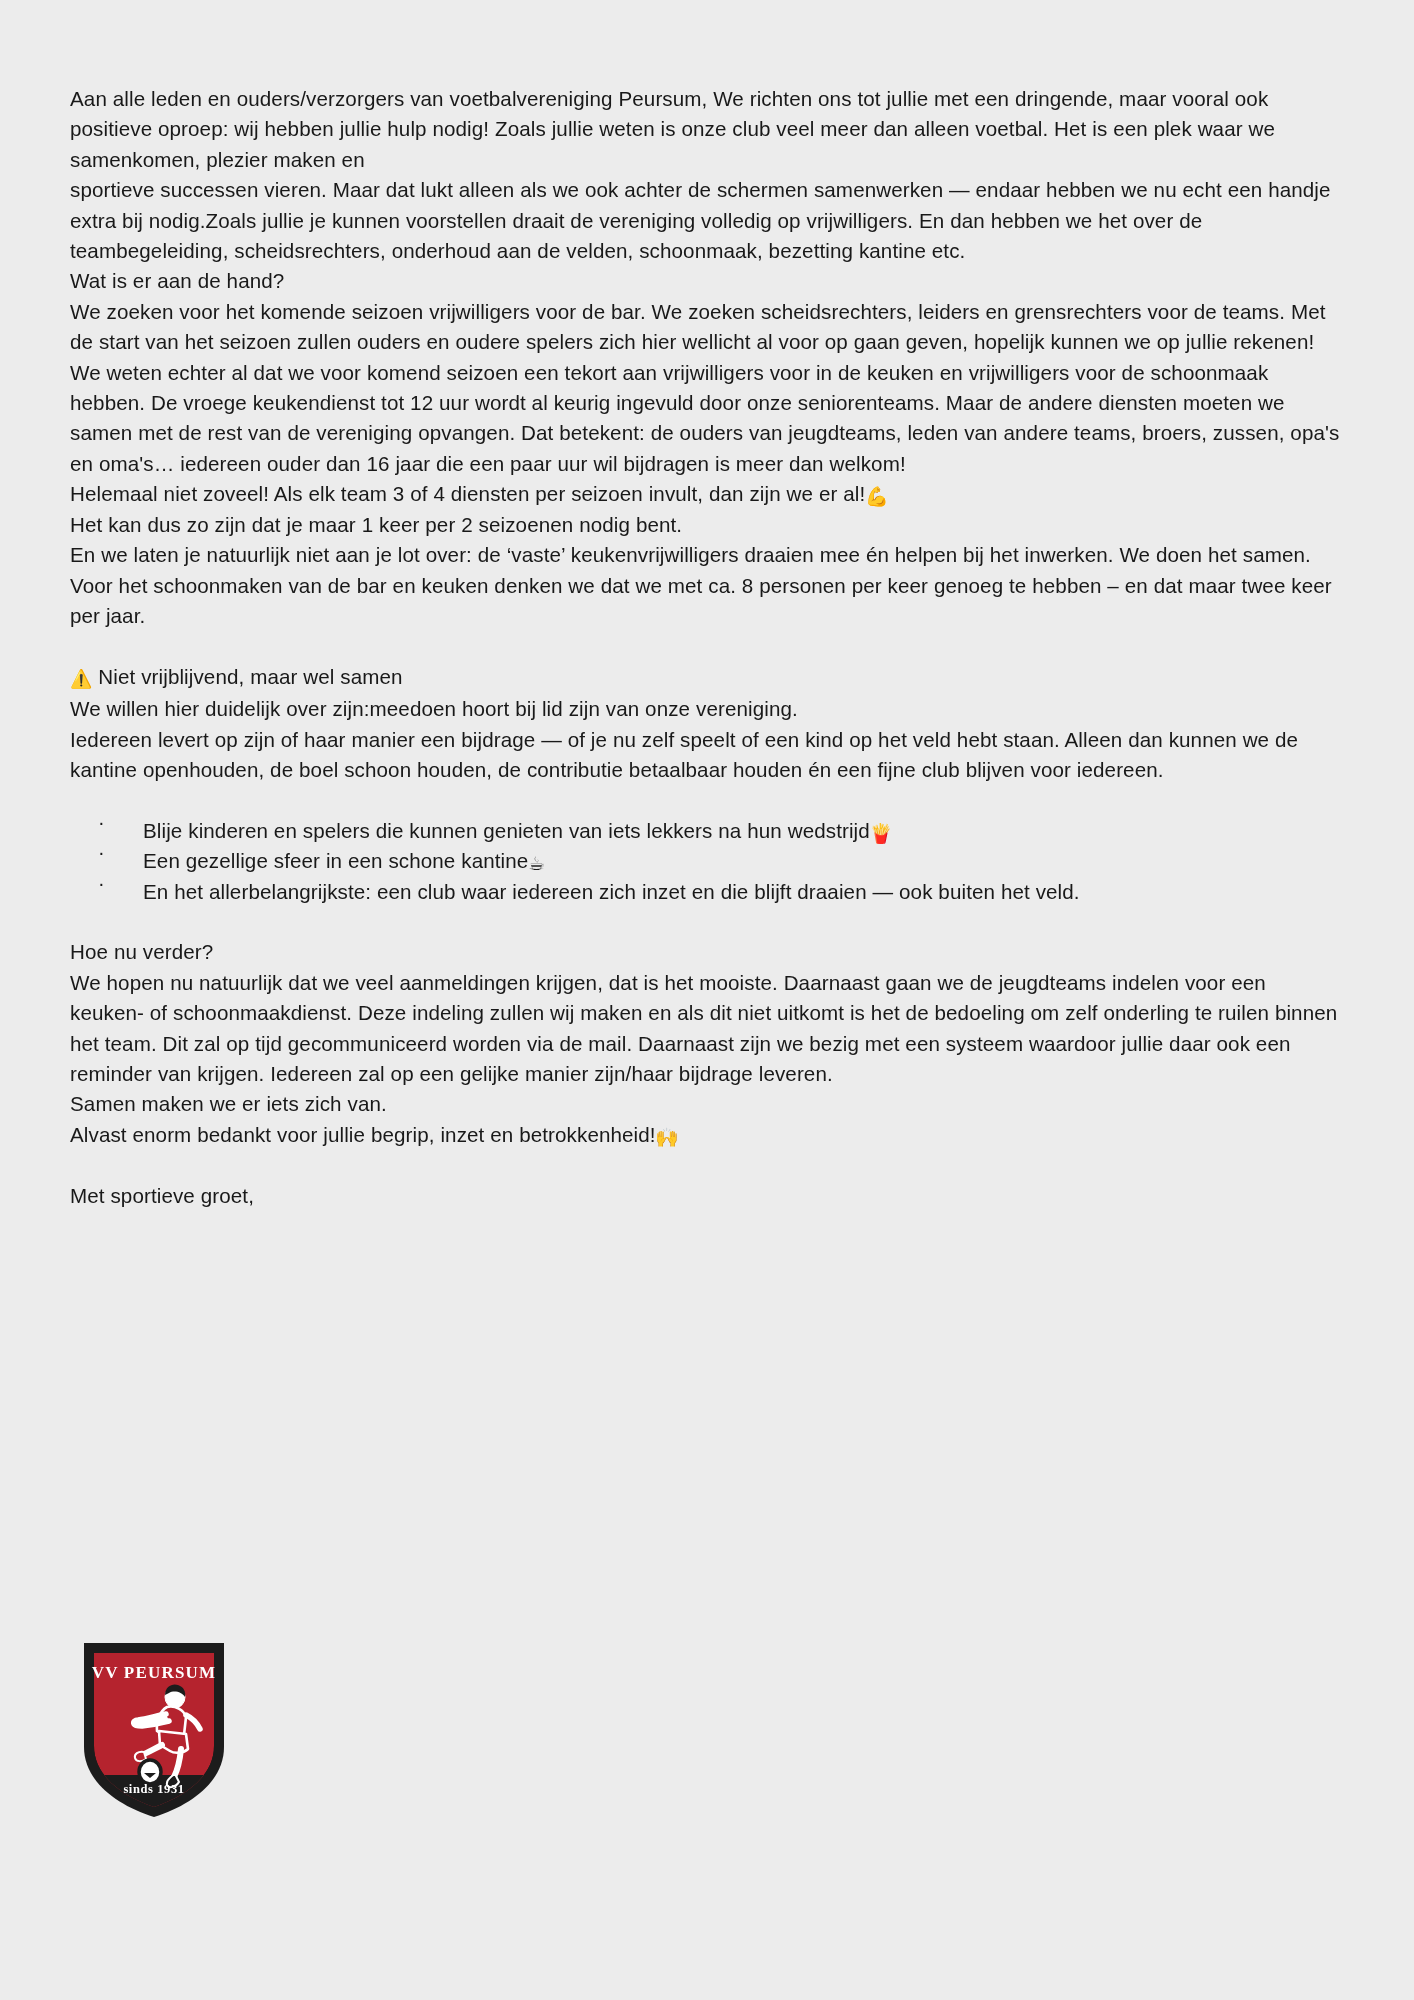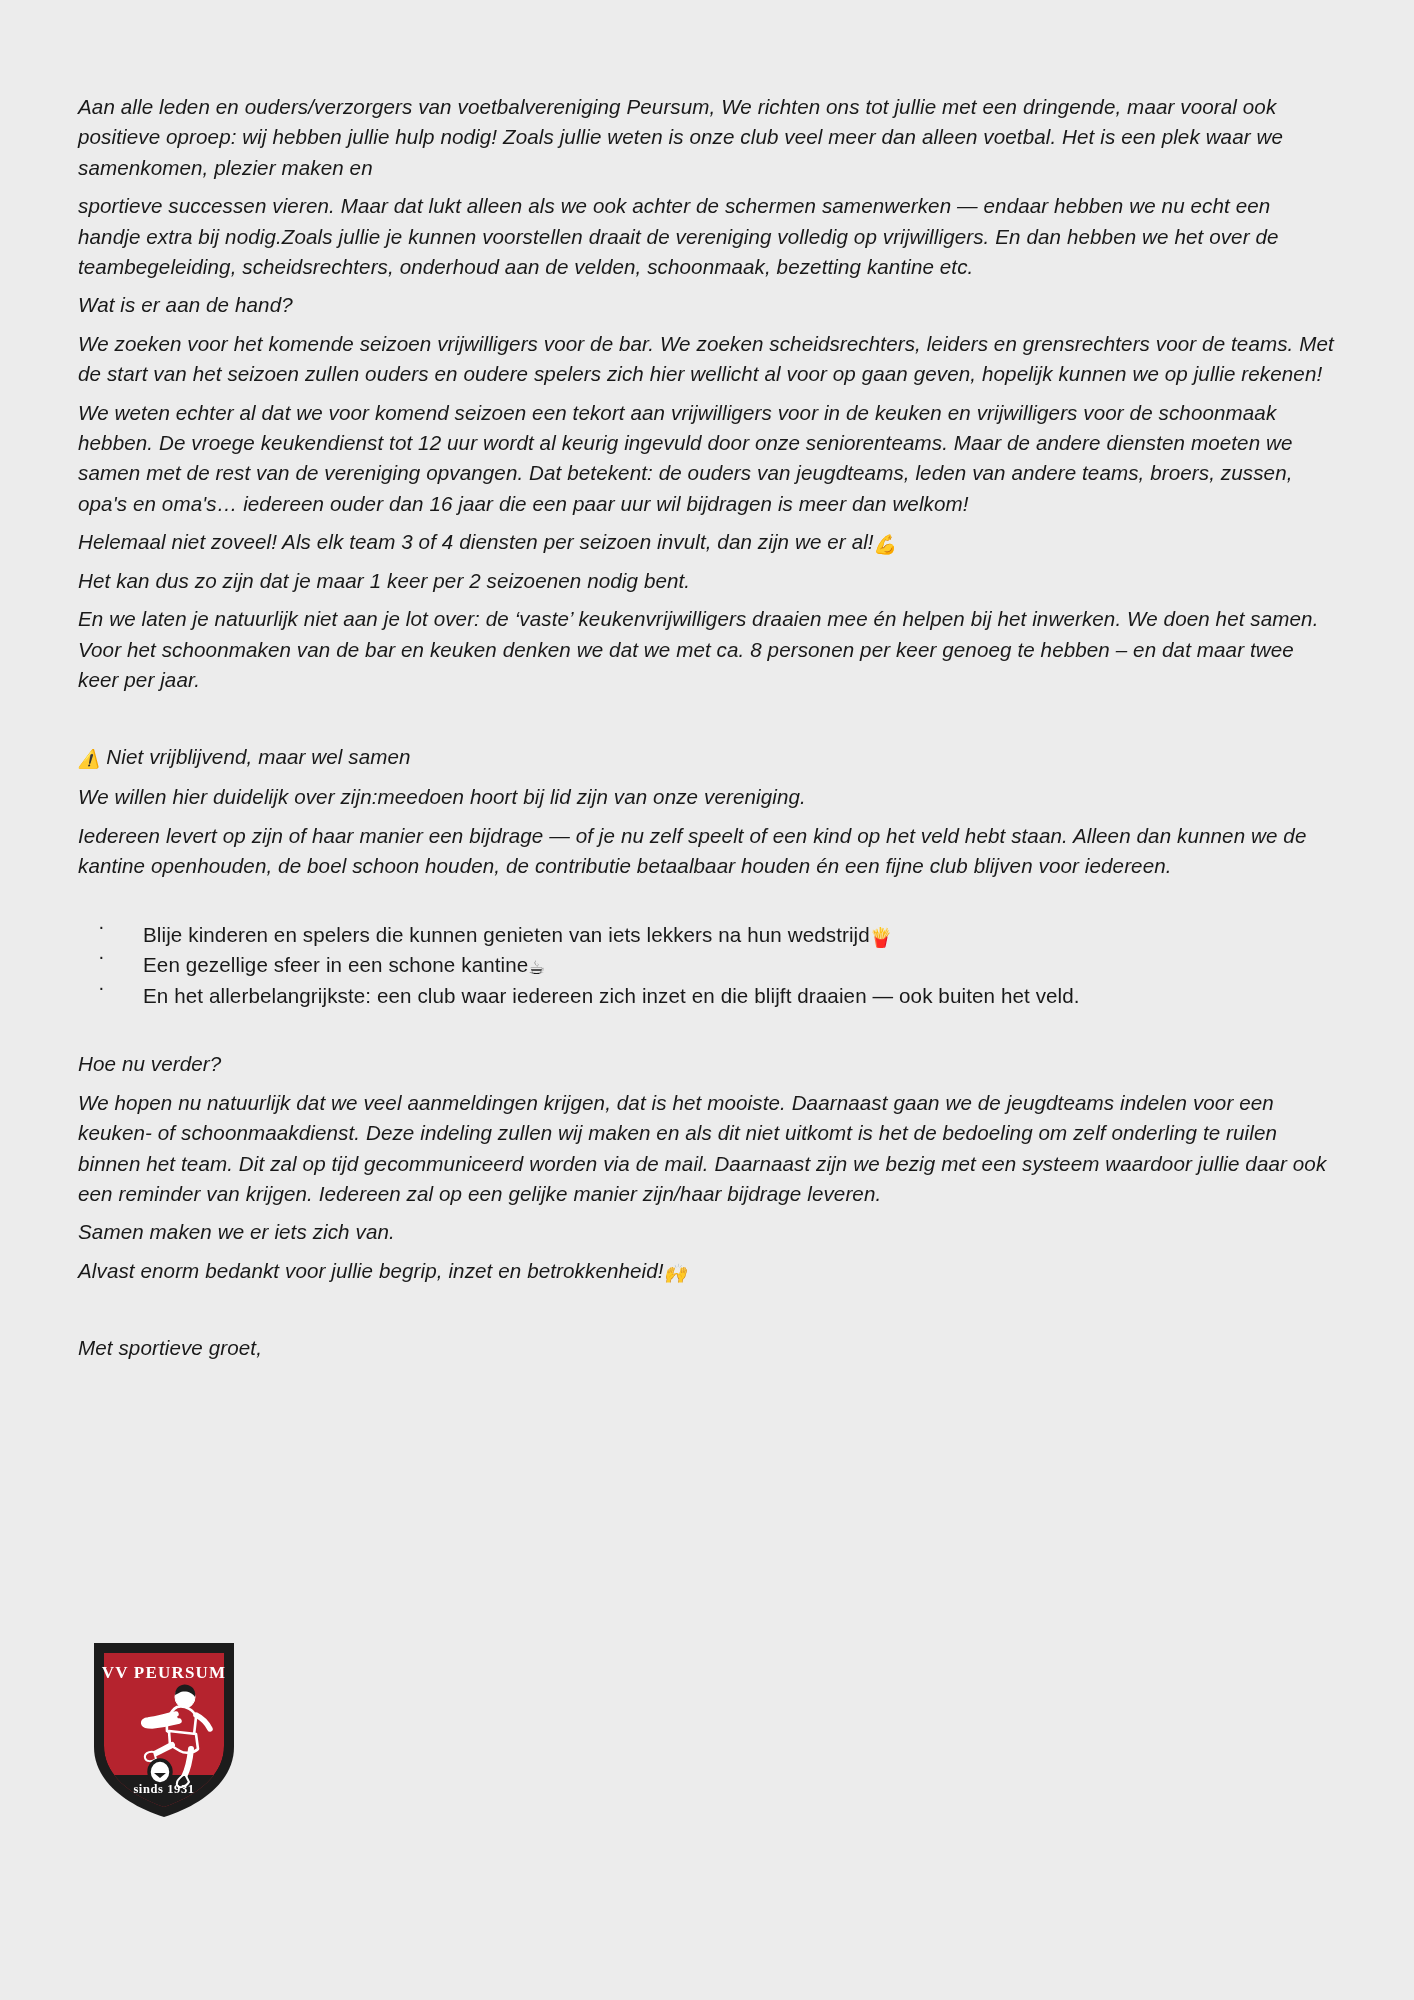--- a/index.html
+++ b/index.html
@@ -23,23 +23,22 @@
     padding: 84px 70px 0 70px;
   }
   .doc-body {
     width: 1272px;
     font-size: 20.6px;
     line-height: 30.4px;
     letter-spacing: 0.1px;
     color: #191919;
   }
   p.para {
-    margin: 8px;
+    margin: 0;
     padding: 0;
-    font-style: italic;
   }
   p.spacer {
     margin: 0;
     height: 30.4px;
   }
   ul.bullets {
     margin: 0;
     padding: 0;
     list-style: none;
   }
@@ -66,21 +65,21 @@
   .warn-emoji {
     font-family: "DejaVu Sans", sans-serif;
     font-size: 18px;
     color: #e8b50a;
     vertical-align: -1px;
   }
 
   
   .logo-wrap {
     position: absolute;
-    left: 84px;
+    left: 74px;
     top: 1635px;
     width: 160px;
     height: 186px;
   }
   .crest {
     position: relative;
     width: 160px;
     height: 186px;
   }
   .crest svg { display: block; }

